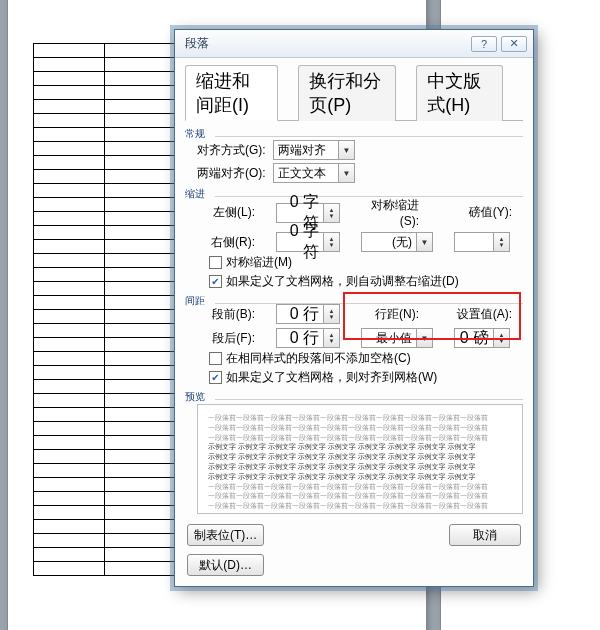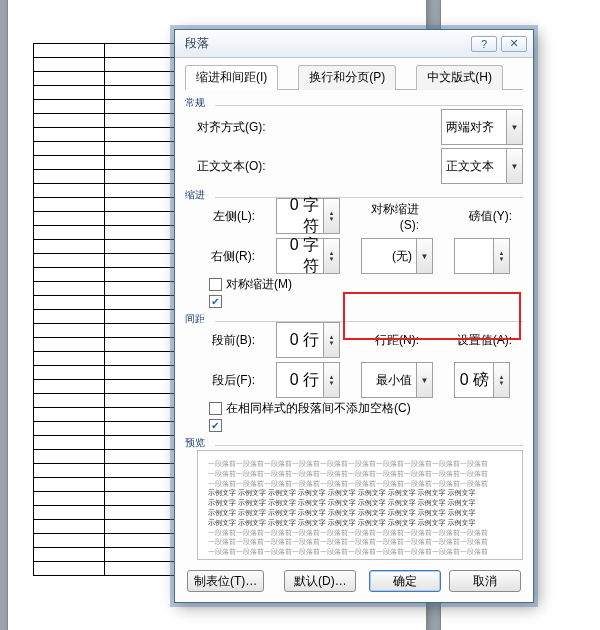--- a/index.html
+++ b/index.html
@@ -77,21 +77,21 @@
     margin-bottom: 6px;
   }
   .tab {
     padding: 3px 10px;
     border: 1px solid #b8b8b8;
     border-bottom: none;
     background: #f4f4f4;
     margin-right: 20px;
     position: relative;
     top: 1px;
-    font-size: 12px;
+    font-size: 18px;
     border-radius: 3px 3px 0 0;
   }
   .tab.active {
     background: #fff;
     border-bottom: 1px solid #fff;
   }
   .section-label {
     color: #1a3e7a;
     font-size: 10px;
     margin: 4px 0 3px 0;
@@ -99,30 +99,29 @@
   }
   .section-line {
     border-top: 1px solid #d0d0d0;
     margin-top: -8px;
     margin-left: 30px;
   }
   .form-row {
     display: flex;
     align-items: center;
     margin: 3px 0 3px 12px;
-    gap: 20px;
-    justify-content: space-between;
+    gap: 6px;
   }
   .lbl { width: 70px; }
   .combo, .spinner {
     display: inline-flex;
     align-items: center;
     border: 1px solid #a0a0a0;
     background: #fff;
-    height: 36px;
+    height: 20px;
   }
   .combo { width: 82px; }
   .combo.sm { width: 72px; }
   .combo .val { flex: 1; padding: 0 4px; font-size: 12px; }
   .combo .arrow, .spinner .arrows {
     width: 16px; height: 100%;
     border-left: 1px solid #a0a0a0;
     background: linear-gradient(#fdfdfd,#e4e4e4);
     display: flex; align-items: center; justify-content: center;
     font-size: 8px; color: #333;
@@ -155,21 +154,21 @@
     line-height: 1.4;
   }
   .preview-mid { color: #333; }
   .preview-line { white-space: nowrap; }
   .footer-btns {
     display: flex;
     justify-content: space-between;
     margin-top: 10px;
     padding: 0 2px;
   }
-  .footer-btns .left { display: flex; gap: 20px; }
+  .footer-btns .left { display: flex; gap: 8px; flex-direction: column; }
   .footer-btns .right { display: flex; gap: 8px; }
   .btn {
     min-width: 72px;
     height: 22px;
     border: 1px solid #8a8a8a;
     background: linear-gradient(#fdfdfd,#e3e3e3);
     border-radius: 3px;
     display: inline-flex; align-items: center; justify-content: center;
     font-size: 12px;
     padding: 0 6px;
@@ -488,21 +487,21 @@
     <div class="section-label">常规</div>
     <div class="section-line"></div>
     <div class="form-row">
       <span class="lbl">对齐方式(G):</span>
       <div class="combo">
         <span class="val">两端对齐</span>
         <span class="arrow">▼</span>
       </div>
     </div>
     <div class="form-row">
-      <span class="lbl">正文文本(O):</span>
+      <span class="lbl">两端对齐(O):</span>
       <div class="combo">
         <span class="val">正文文本</span>
         <span class="arrow">▼</span>
       </div>
     </div>
 
     <div class="section-label">缩进</div>
     <div class="section-line"></div>
     <div class="grid2">
       <span class="col-label">左侧(L):</span>
@@ -526,20 +525,21 @@
         <span class="val"></span>
         <span class="arrows">▲<br>▼</span>
       </div>
     </div>
     <div class="chk-row">
       <span class="chk"></span>
       <span>对称缩进(M)</span>
     </div>
     <div class="chk-row">
       <span class="chk">✔</span>
+      <span>如果定义了文档网格，则自动调整右缩进(D)</span>
     </div>
 
     <div class="section-label">间距</div>
     <div class="section-line"></div>
     <div class="grid2" style="position:relative;">
       <span class="col-label">段前(B):</span>
       <div class="spinner">
         <span class="val">0 行</span>
         <span class="arrows">▲<br>▼</span>
       </div>
@@ -559,20 +559,21 @@
         <span class="val">0 磅</span>
         <span class="arrows">▲<br>▼</span>
       </div>
     </div>
     <div class="chk-row">
       <span class="chk"></span>
       <span>在相同样式的段落间不添加空格(C)</span>
     </div>
     <div class="chk-row">
       <span class="chk">✔</span>
+      <span>如果定义了文档网格，则对齐到网格(W)</span>
     </div>
 
     <div class="section-label">预览</div>
     <div class="section-line"></div>
     <div class="preview-box">
       <div class="preview-line">一段落前一段落前一段落前一段落前一段落前一段落前一段落前一段落前一段落前一段落前</div>
       <div class="preview-line">一段落前一段落前一段落前一段落前一段落前一段落前一段落前一段落前一段落前一段落前</div>
       <div class="preview-line">一段落前一段落前一段落前一段落前一段落前一段落前一段落前一段落前一段落前一段落前</div>
       <div class="preview-line preview-mid">示例文字 示例文字 示例文字 示例文字 示例文字 示例文字 示例文字 示例文字 示例文字</div>
       <div class="preview-line preview-mid">示例文字 示例文字 示例文字 示例文字 示例文字 示例文字 示例文字 示例文字 示例文字</div>
@@ -582,20 +583,19 @@
       <div class="preview-line">一段落前一段落前一段落前一段落前一段落前一段落前一段落前一段落前一段落前一段落前</div>
       <div class="preview-line">一段落前一段落前一段落前一段落前一段落前一段落前一段落前一段落前一段落前一段落前</div>
     </div>
 
     <div class="footer-btns">
       <div class="left">
         <div class="btn">制表位(T)…</div>
         <div class="btn">默认(D)…</div>
       </div>
       <div class="right">
-        <div class="btn primary">确定</div>
         <div class="btn">取消</div>
       </div>
     </div>
   </div>
 
   <div class="red-box" style="left:168px; top:262px; width:178px; height:48px;"></div>
 </div>
 
 </body></html>

